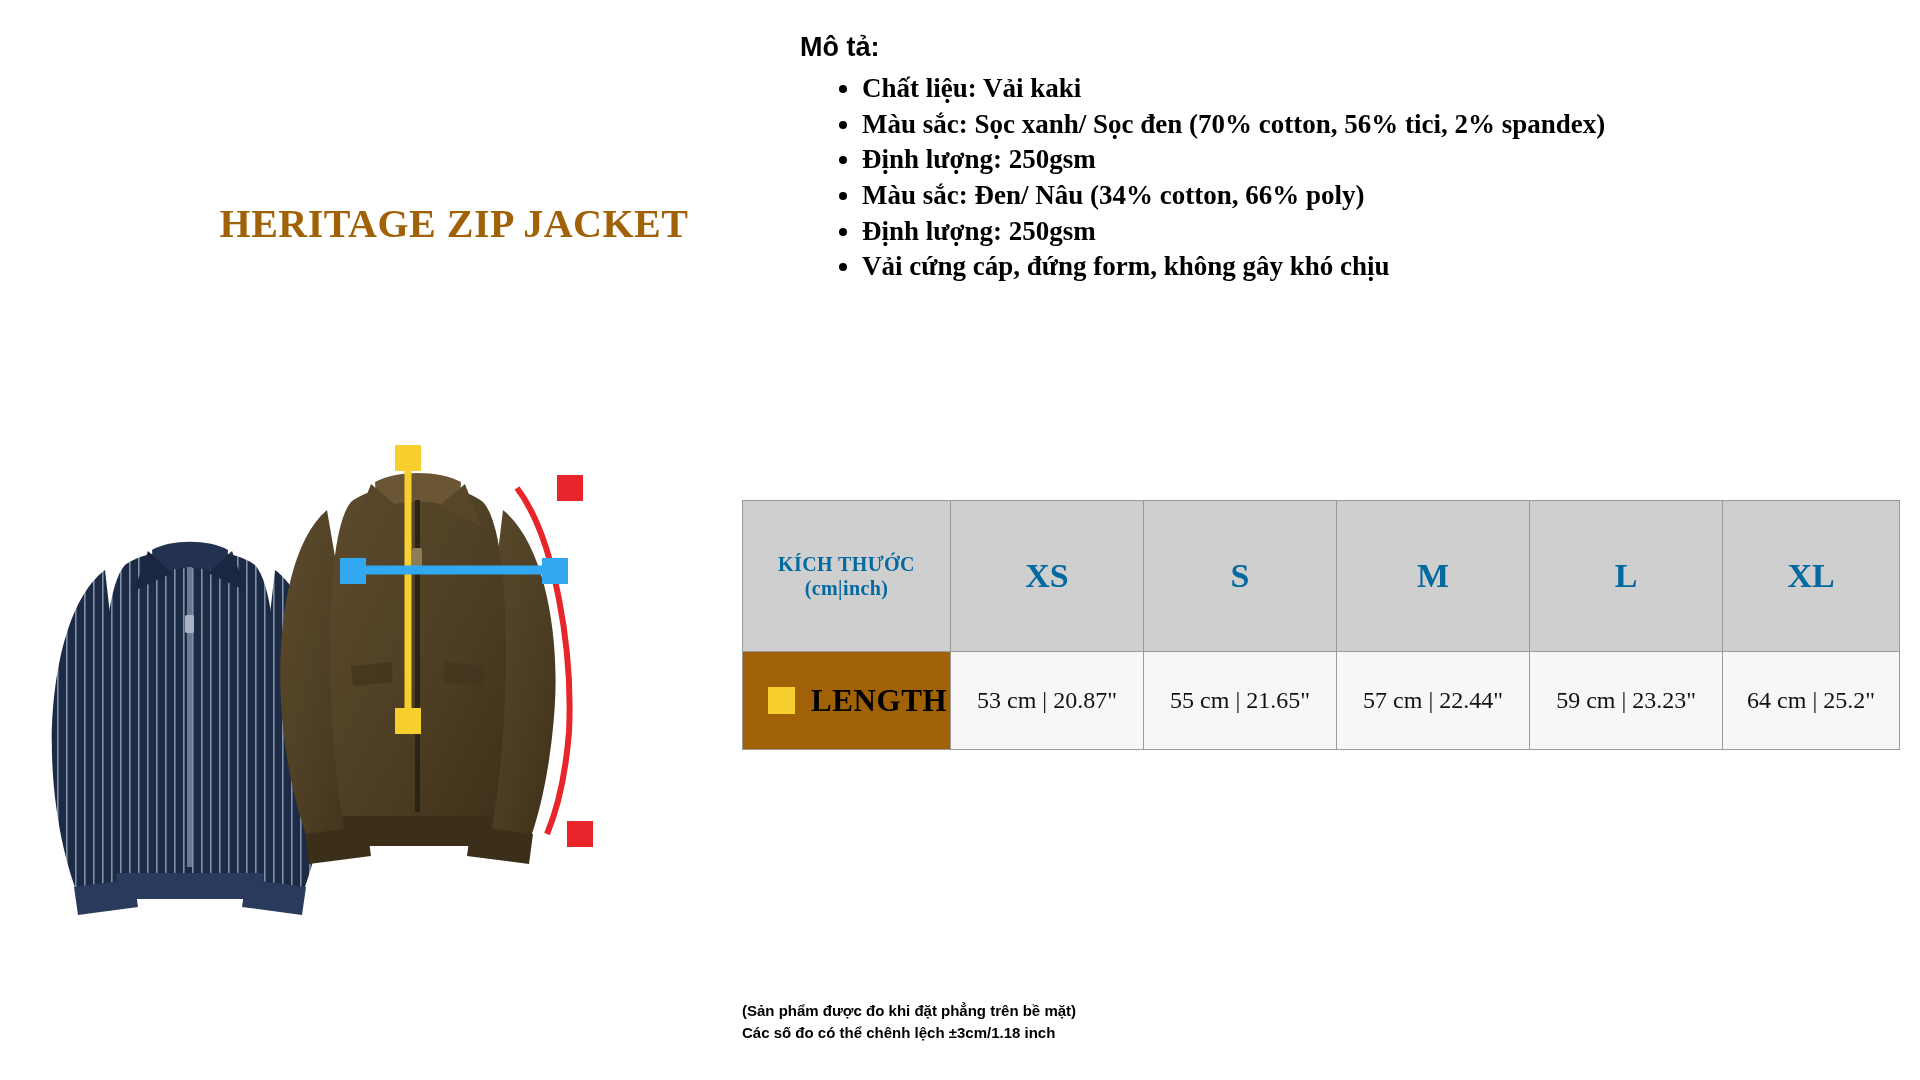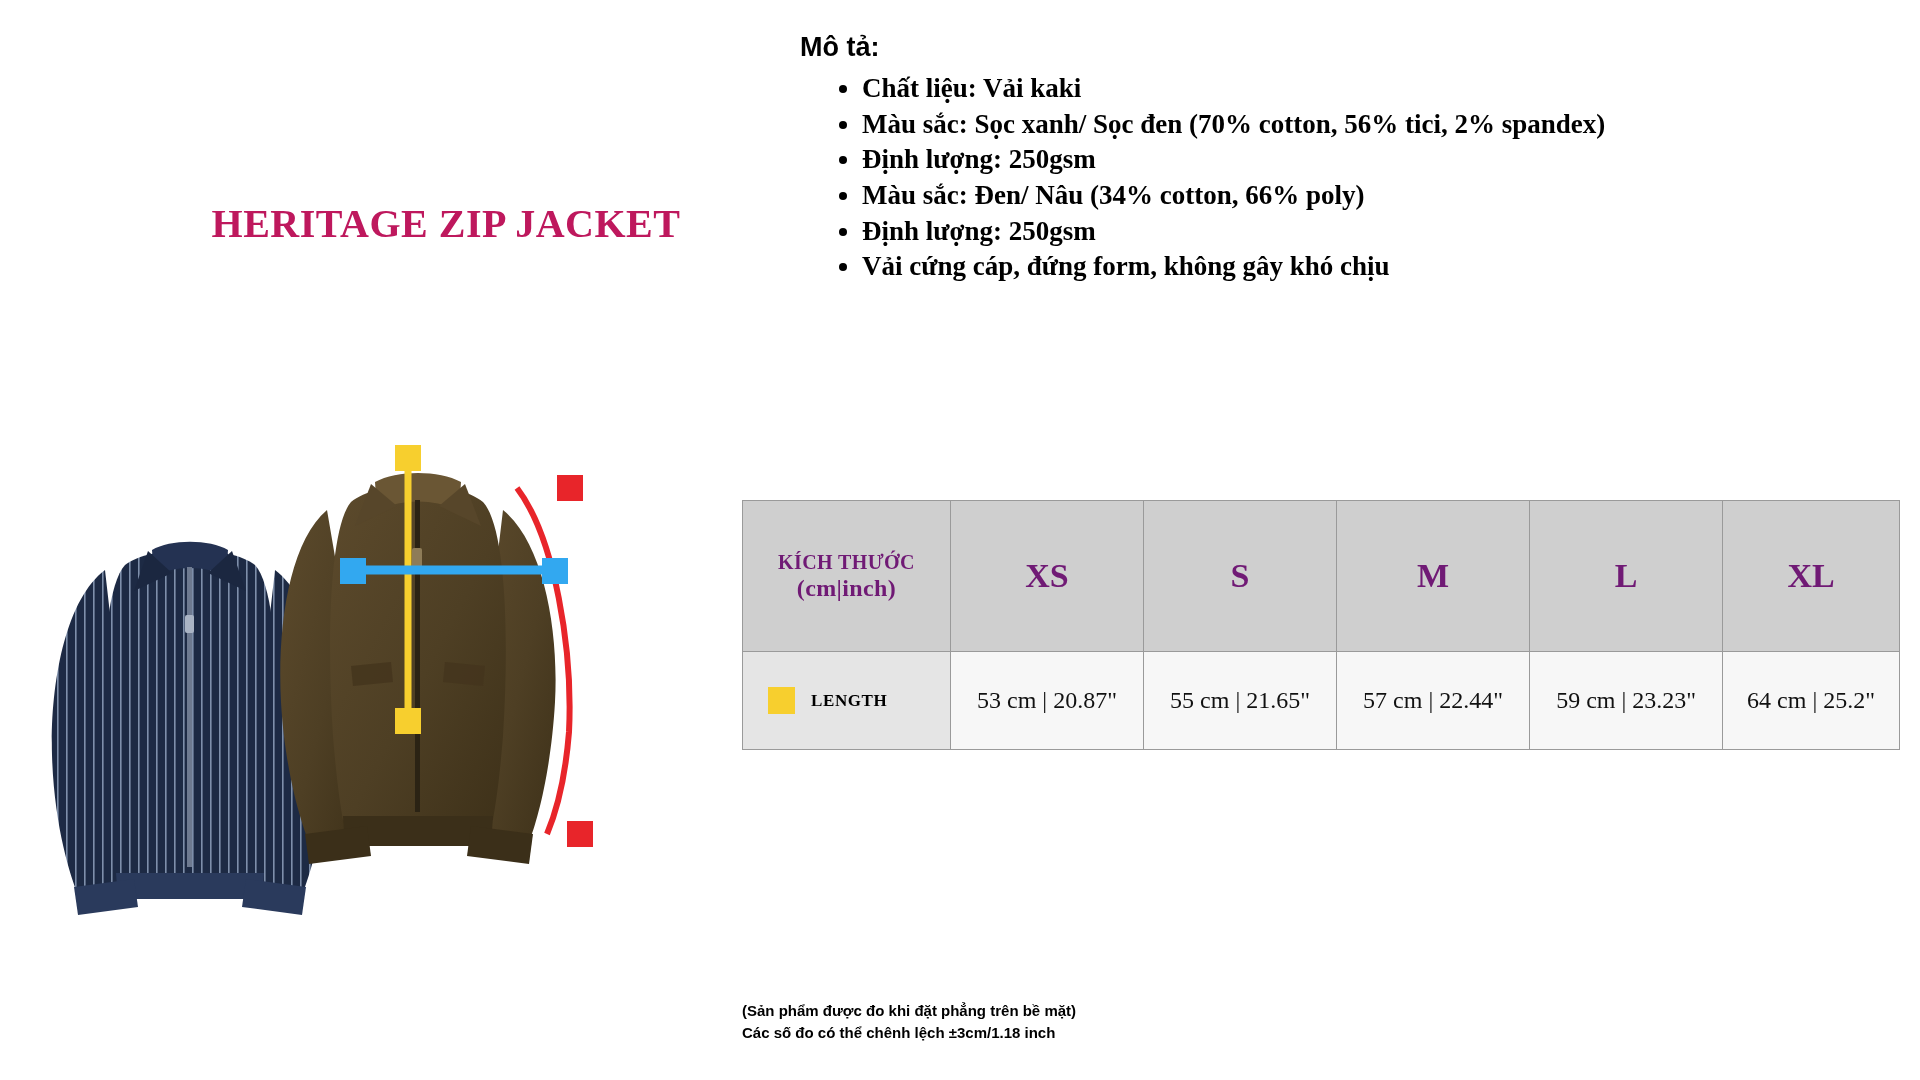--- a/index.html
+++ b/index.html
@@ -11,28 +11,28 @@
     width: 1920px;
     height: 1080px;
     position: relative;
     font-family: "Liberation Serif", serif;
     overflow: hidden;
   }
 
   
   .product-title {
     position: absolute;
-    left: 136px;
+    left: 144px;
     top: 200px;
     width: 620px;
     font-family: "Liberation Serif", serif;
     font-weight: bold;
     font-size: 40px;
     letter-spacing: 0.5px;
-    color: #be185d;
+    color: #a16207;
     text-align: center;
   }
 
   
   .desc-block {
     position: absolute;
     left: 800px;
     top: 32px;
     width: 1040px;
   }
@@ -88,37 +88,37 @@
   .size-table th, .size-table td {
     border: 1px solid #9a9a9a;
     text-align: center;
     vertical-align: middle;
   }
   .size-table thead th {
     background: #cfcfcf;
     height: 148px;
     font-size: 34px;
     font-weight: bold;
-    color: #701a75;
+    color: #0369a1;
   }
   .size-table thead th.head-first {
     width: 205px;
     font-size: 20px;
     line-height: 1.2;
     letter-spacing: 0.4px;
   }
   .size-table thead th.head-first .sub {
     display: block;
-    font-size: 24px;
+    font-size: 20px;
     font-weight: bold;
   }
   .size-table tbody tr { height: 98px; }
   .size-table tbody td.rowhead {
-    background: #e5e5e5;
-    font-size: 17px;
+    background: #a16207;
+    font-size: 31px;
     font-weight: bold;
     letter-spacing: 0.6px;
     color: #000;
   }
   .rowhead-inner {
     display: flex;
     align-items: center;
     gap: 16px;
     padding-left: 24px;
   }

